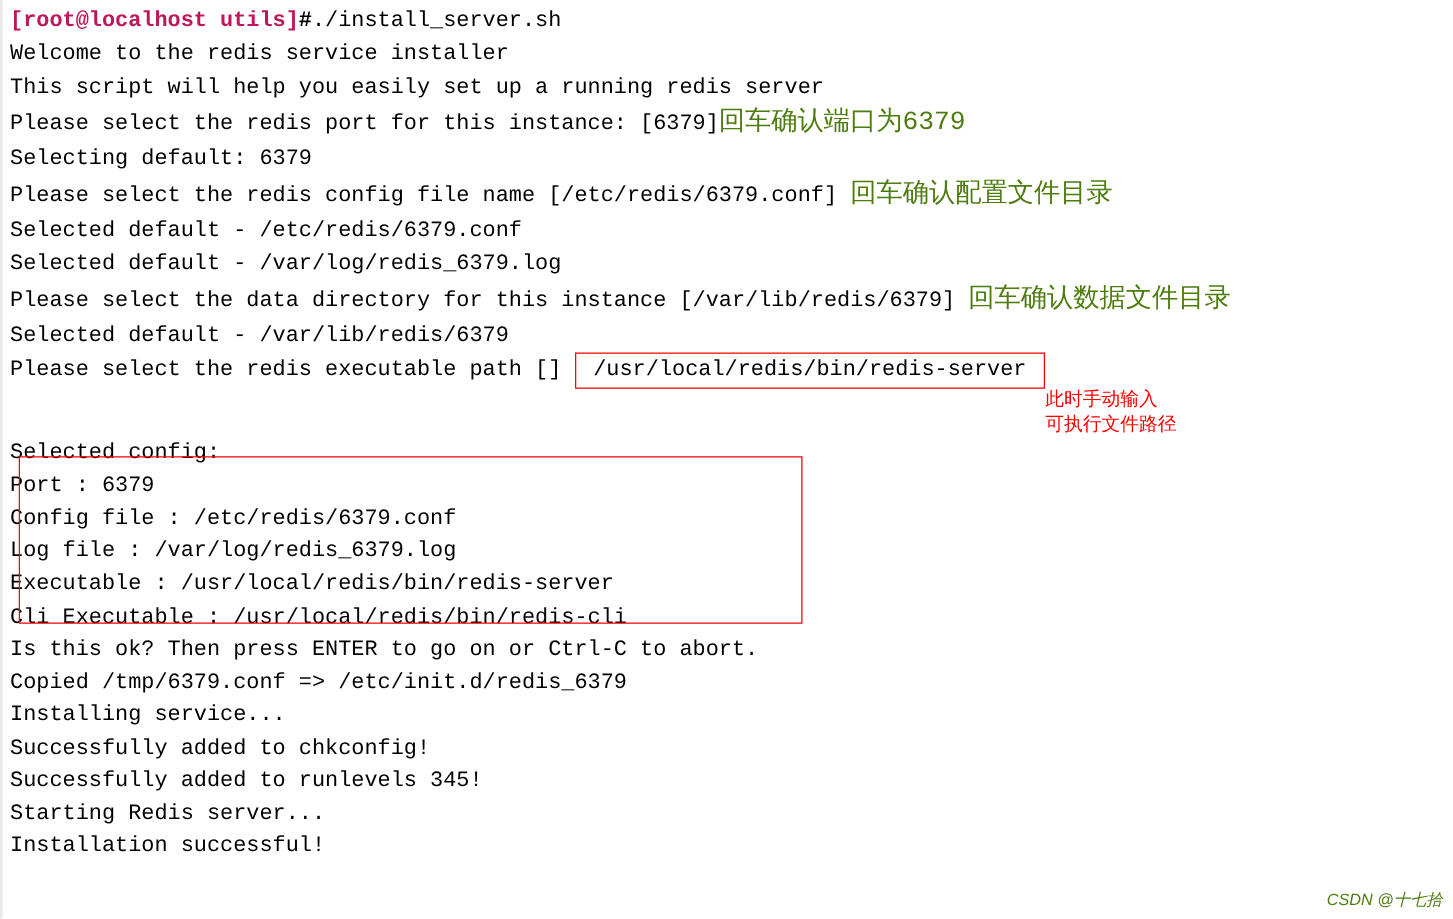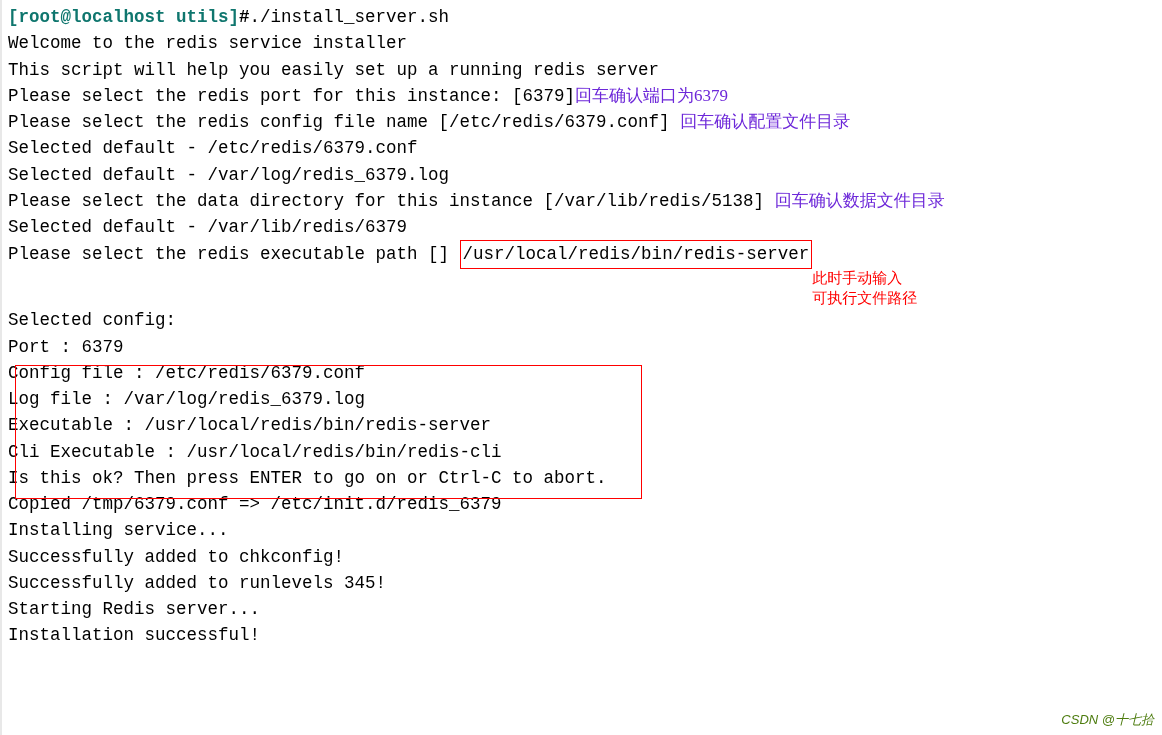--- a/index.html
+++ b/index.html
@@ -13,38 +13,38 @@
       white-space: nowrap;
       position: relative;
       width: 1162px;
       height: 735px;
       box-sizing: border-box;
     }
     .line {
       display: block;
     }
     .prompt {
-      color: #0f766e;
+      color: #be185d;
       font-weight: bold;
     }
     .hash {
       color: #000000;
       font-weight: bold;
     }
     .cmd {
       color: #000000;
     }
     .annotation {
-      color: #6d28d9;
-      font-family: Liberation Serif, serif;
-      font-size: 17px;
+      color: #4d7c0f;
+      font-family: Liberation Mono, monospace;
+      font-size: 21px;
     }
     .box-exec {
       border: 1px solid #ff0000;
-      padding: 0 2px;
+      padding: 0 14px;
       display: inline-block;
     }
     .box-config {
       border: 1px solid #ff0000;
       position: absolute;
       left: 15px;
       top: 365px;
       width: 625px;
       height: 132px;
       pointer-events: none;
@@ -80,24 +80,25 @@
 <body>
 
 <div class="left-bar"></div>
 
 <div>
 <span class="line"><span class="prompt">[root@localhost utils]</span><span class="hash">#</span><span class="cmd">./install_server.sh</span></span>
 <span class="line">Welcome to the redis service installer</span>
 <span class="line">This script will help you easily set up a running redis server</span>
 <span class="line"> </span>
 <span class="line"><span>Please select the redis port for this instance: [6379]</span><span class="annotation">回车确认端口为6379</span></span>
+<span class="line">Selecting default: 6379</span>
 <span class="line"><span>Please select the redis config file name [/etc/redis/6379.conf]</span> <span class="annotation">回车确认配置文件目录</span></span>
 <span class="line">Selected default - /etc/redis/6379.conf</span>
 <span class="line">Selected default - /var/log/redis_6379.log</span>
-<span class="line"><span>Please select the data directory for this instance [/var/lib/redis/5138]</span> <span class="annotation">回车确认数据文件目录</span></span>
+<span class="line"><span>Please select the data directory for this instance [/var/lib/redis/6379]</span> <span class="annotation">回车确认数据文件目录</span></span>
 <span class="line">Selected default - /var/lib/redis/6379</span>
 <span class="line"><span>Please select the redis executable path []</span> <span class="box-exec">/usr/local/redis/bin/redis-server</span><span class="annotation-multi"><span>此时手动输入</span><br><span>可执行文件路径</span></span></span>
 <span class="line">Selected config:</span>
 <span class="line">Port           : 6379</span>
 <span class="line">Config file    : /etc/redis/6379.conf</span>
 <span class="line">Log file       : /var/log/redis_6379.log</span>
 <span class="line">Executable     : /usr/local/redis/bin/redis-server</span>
 <span class="line">Cli Executable : /usr/local/redis/bin/redis-cli</span>
 <span class="line">Is this ok? Then press ENTER to go on or Ctrl-C to abort.</span>
 <span class="line">Copied /tmp/6379.conf =&gt; /etc/init.d/redis_6379</span>

